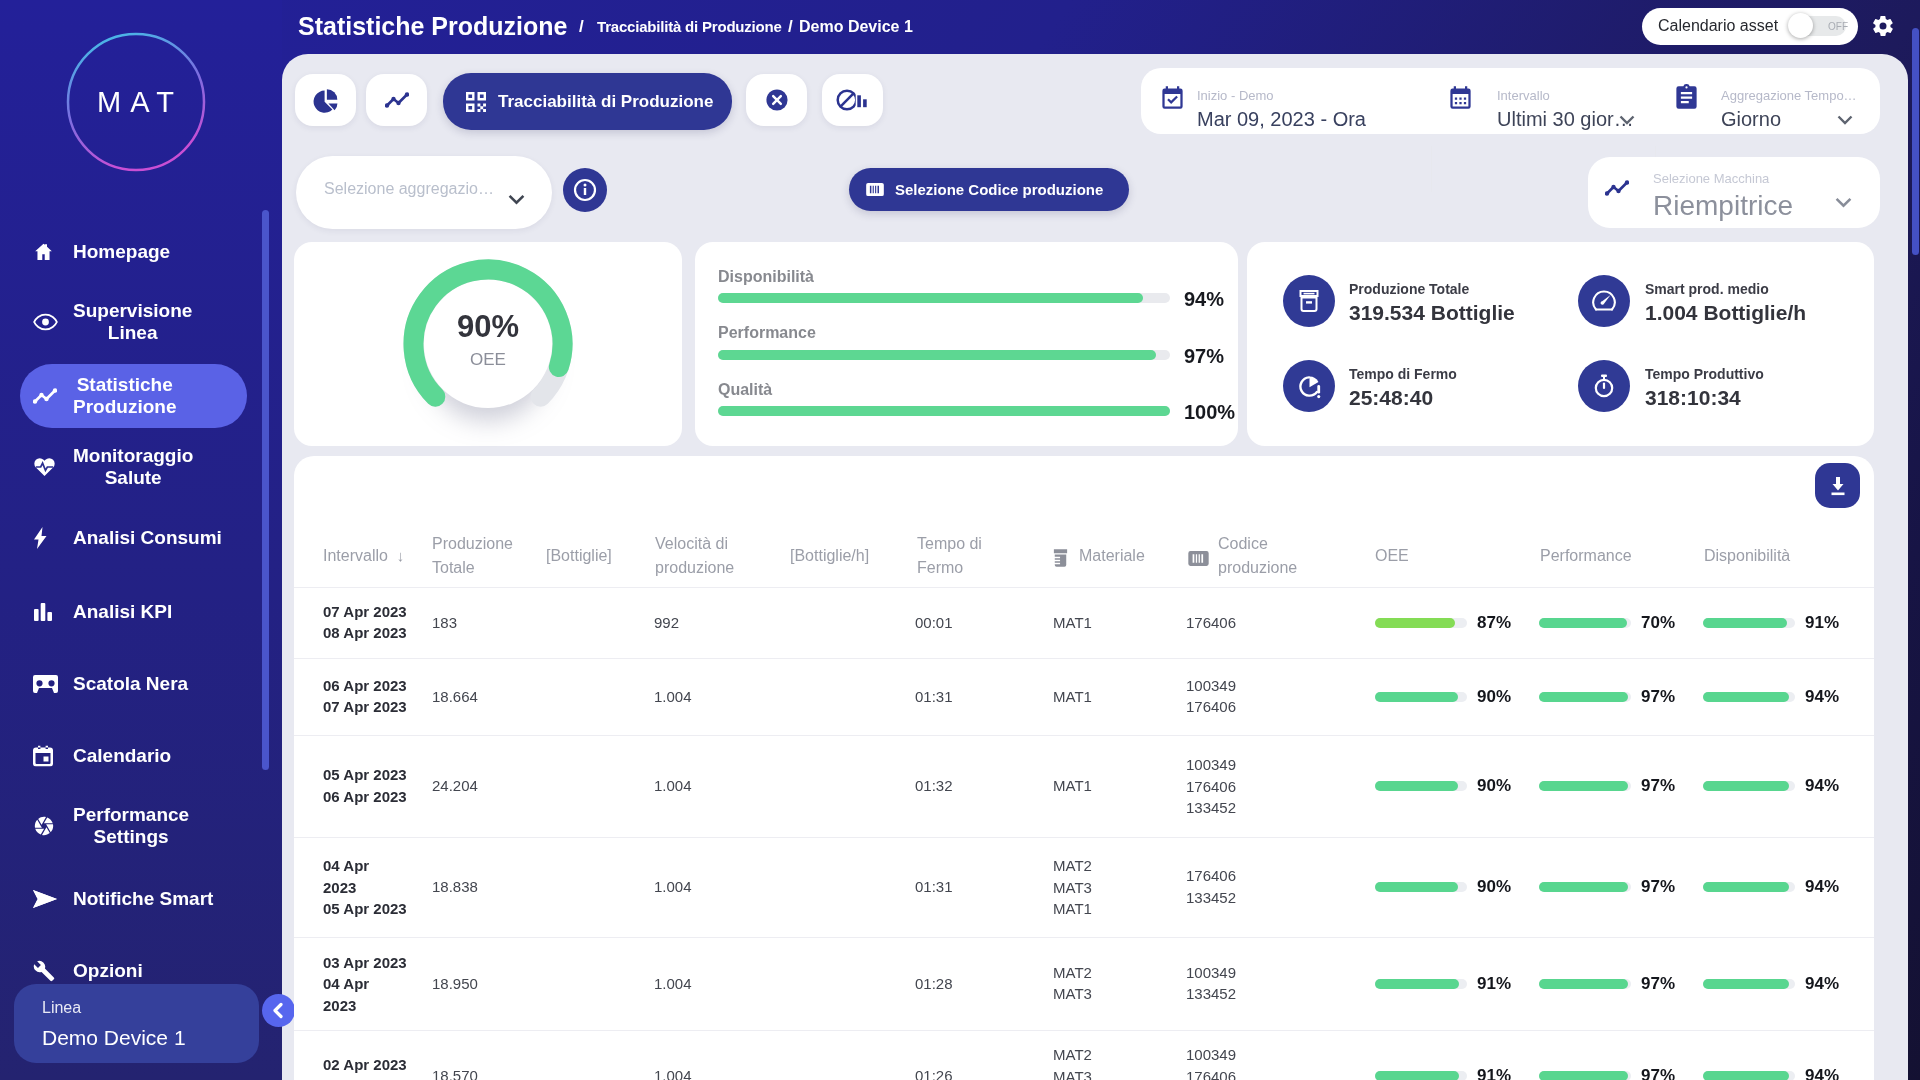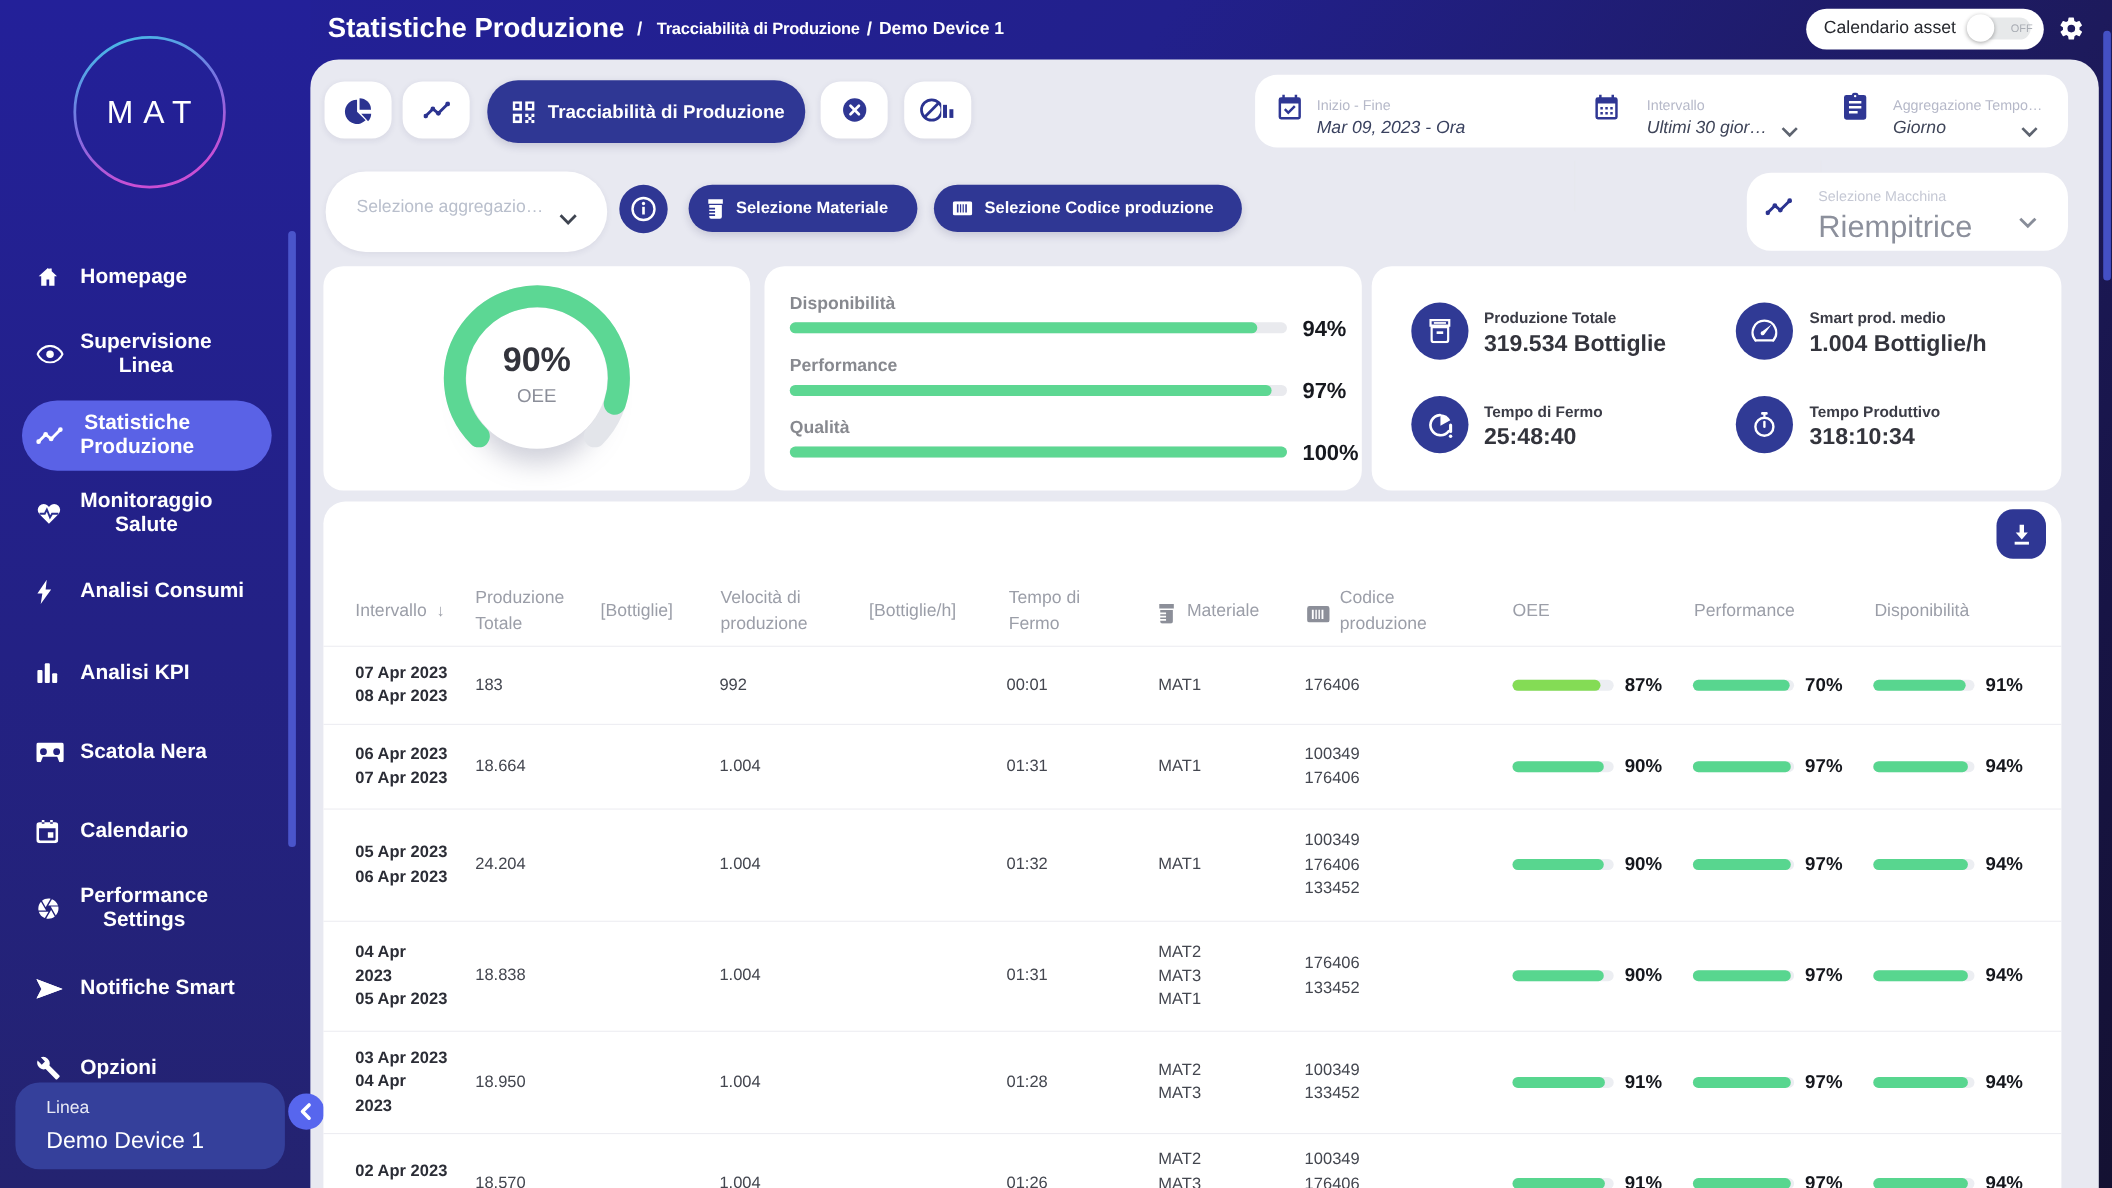--- a/index.html
+++ b/index.html
@@ -29,21 +29,21 @@
   .crumb { position:absolute; top:16px; color:#fff; font-weight:bold; line-height:21px; }
   #calpill { position:absolute; left:1642px; top:8px; width:216px; height:37px; border-radius:19px; background:#fff; }
 
   
   .wbtn { position:absolute; top:74px; width:61px; height:52px; border-radius:18px; background:#fff;
           box-shadow:0 2px 6px rgba(40,40,90,0.08); display:flex; align-items:center; justify-content:center; }
   #tb-main { position:absolute; left:443px; top:73px; width:289px; height:57px; border-radius:28px; background:#2f3794;
              color:#fff; font-weight:bold; font-size:17px; display:flex; align-items:center; white-space:nowrap; box-shadow:0 3px 8px rgba(40,40,90,0.18); }
   #tb-card { position:absolute; left:1141px; top:68px; width:739px; height:66px; border-radius:20px; background:#fff; }
   .tseg-label { position:absolute; font-size:13px; color:#b6b9c9; }
-  .tseg-val { position:absolute; font-size:16px; color:#3e4458;font-style:italic; }
+  .tseg-val { position:absolute; font-size:20px; color:#3e4458; }
   .tdivider { position:absolute; top:78px; width:1px; height:46px; background:#e7e8ee; }
 
   
   #selagg { position:absolute; left:296px; top:156px; width:256px; height:73px; border-radius:37px; background:#fff;
             box-shadow:0 2px 6px rgba(40,40,90,0.07); }
   #infobtn { position:absolute; left:563px; top:168px; width:44px; height:44px; border-radius:50%; background:#2f3794;
              display:flex; align-items:center; justify-content:center; }
   .dpill { position:absolute; top:168px; height:43px; border-radius:22px; background:#2f3794; color:#fff;
            font-weight:bold; font-size:15px; display:flex; align-items:center; box-shadow:0 3px 8px rgba(40,40,90,0.18); }
   #machcard { position:absolute; left:1588px; top:157px; width:292px; height:71px; border-radius:22px; background:#fff; }
@@ -224,21 +224,21 @@
         <rect x="20.5" y="5.5" width="5.2" height="13.5" fill="#2b3390" stroke="#fff" stroke-width="1.6"></rect>
         <rect x="26.3" y="9.5" width="5.2" height="9.5" fill="#2b3390" stroke="#fff" stroke-width="1.6"></rect>
       </svg>
   </div>
   <div id="tb-card">
     <div class="tdivider" style="left:290px"></div>
     <div class="tdivider" style="left:514px"></div>
     <svg class="abs" style="left:18px;top:17px" width="27" height="27" viewBox="0 0 24 24" fill="#2f3794">
         <path d="M19 3h-1V1h-2v2H8V1H6v2H5a2 2 0 0 0-2 2v14a2 2 0 0 0 2 2h14a2 2 0 0 0 2-2V5a2 2 0 0 0-2-2zm0 16H5V8h14zm-8.2-2.1-3.5-3.5 1.4-1.4 2.1 2.1 4.6-4.6 1.4 1.4z"></path>
       </svg>
-    <div class="tseg-label" style="left:56px;top:20px">Inizio - Fine</div>
+    <div class="tseg-label" style="left:56px;top:20px">Inizio - Demo</div>
     <div class="tseg-val" style="left:56px;top:40px;color:#39415f">Mar 09, 2023 - Ora</div>
     <svg class="abs" style="left:306px;top:17px" width="27" height="27" viewBox="0 0 24 24" fill="#2f3794">
         <path d="M19 3h-1V1h-2v2H8V1H6v2H5a2 2 0 0 0-2 2v14a2 2 0 0 0 2 2h14a2 2 0 0 0 2-2V5a2 2 0 0 0-2-2zm0 16H5V8h14zM7 11h2v2H7zm4 0h2v2h-2zm4 0h2v2h-2zM7 15h2v2H7zm4 0h2v2h-2zm4 0h2v2h-2z"></path>
       </svg>
     <div class="tseg-label" style="left:356px;top:20px">Intervallo</div>
     <div class="tseg-val" style="left:356px;top:40px">Ultimi 30 gior…</div>
     <svg class="abs" style="left:478px;top:47px" width="16" height="10" viewBox="0 0 16 10">
         <polyline points="1.5,1.5 8,8 14.5,1.5" fill="none" stroke="#5e6470" stroke-width="2.4"></polyline>
       </svg>
     <svg class="abs" style="left:532px;top:16px" width="27" height="27" viewBox="0 0 24 24" fill="#2f3794">
@@ -255,26 +255,20 @@
     <svg class="abs" style="left:212px;top:38px" width="17" height="11" viewBox="0 0 16 10">
         <polyline points="1.5,1.5 8,8 14.5,1.5" fill="none" stroke="#3f4551" stroke-width="2.4"></polyline>
       </svg>
   </div>
   <div id="infobtn">
     <svg width="24" height="24" viewBox="0 0 24 24">
         <circle cx="12" cy="12" r="10" fill="none" stroke="#fff" stroke-width="2.2"></circle>
         <rect x="10.8" y="10" width="2.4" height="7" fill="#fff"></rect>
         <circle cx="12" cy="7" r="1.5" fill="#fff"></circle>
       </svg>
-  </div>
-  <div class="dpill" style="left:626px;width:208px">
-    <svg style="margin-left:17px" width="15" height="18" viewBox="0 0 17 20" fill="#fff">
-        <path d="M1 0h15v4.5H1zM2 6h13v12a2 2 0 0 1-2 2H4a2 2 0 0 1-2-2zm0 2.6h6v1.8H2zm0 3.4h6v1.8H2zm0 3.4h6v1.8H2z" fill-rule="evenodd"></path>
-      </svg>
-    <span style="margin-left:11px">Selezione Materiale</span>
   </div>
   <div class="dpill" style="left:849px;width:280px">
     <svg style="margin-left:17px" width="18" height="13" viewBox="0 0 19 14" fill="#fff">
         <path d="M2 0h15a2 2 0 0 1 2 2v10a2 2 0 0 1-2 2H2a2 2 0 0 1-2-2V2a2 2 0 0 1 2-2zm2 3v8h1.6V3zm3 0v8h1.2V3zm2.6 0v8h1.2V3zm2.6 0v8h1.6V3z" fill-rule="evenodd"></path>
       </svg>
     <span style="margin-left:11px">Selezione Codice produzione</span>
   </div>
   <div id="machcard">
     <svg class="abs" style="left:17px;top:23px" width="24" height="16" viewBox="0 0 24 16">
         <polyline points="2,13.5 8.5,7 13.5,11 22,2.5" fill="none" stroke="#2b3390" stroke-width="2.6" stroke-linecap="round" stroke-linejoin="round"></polyline>

